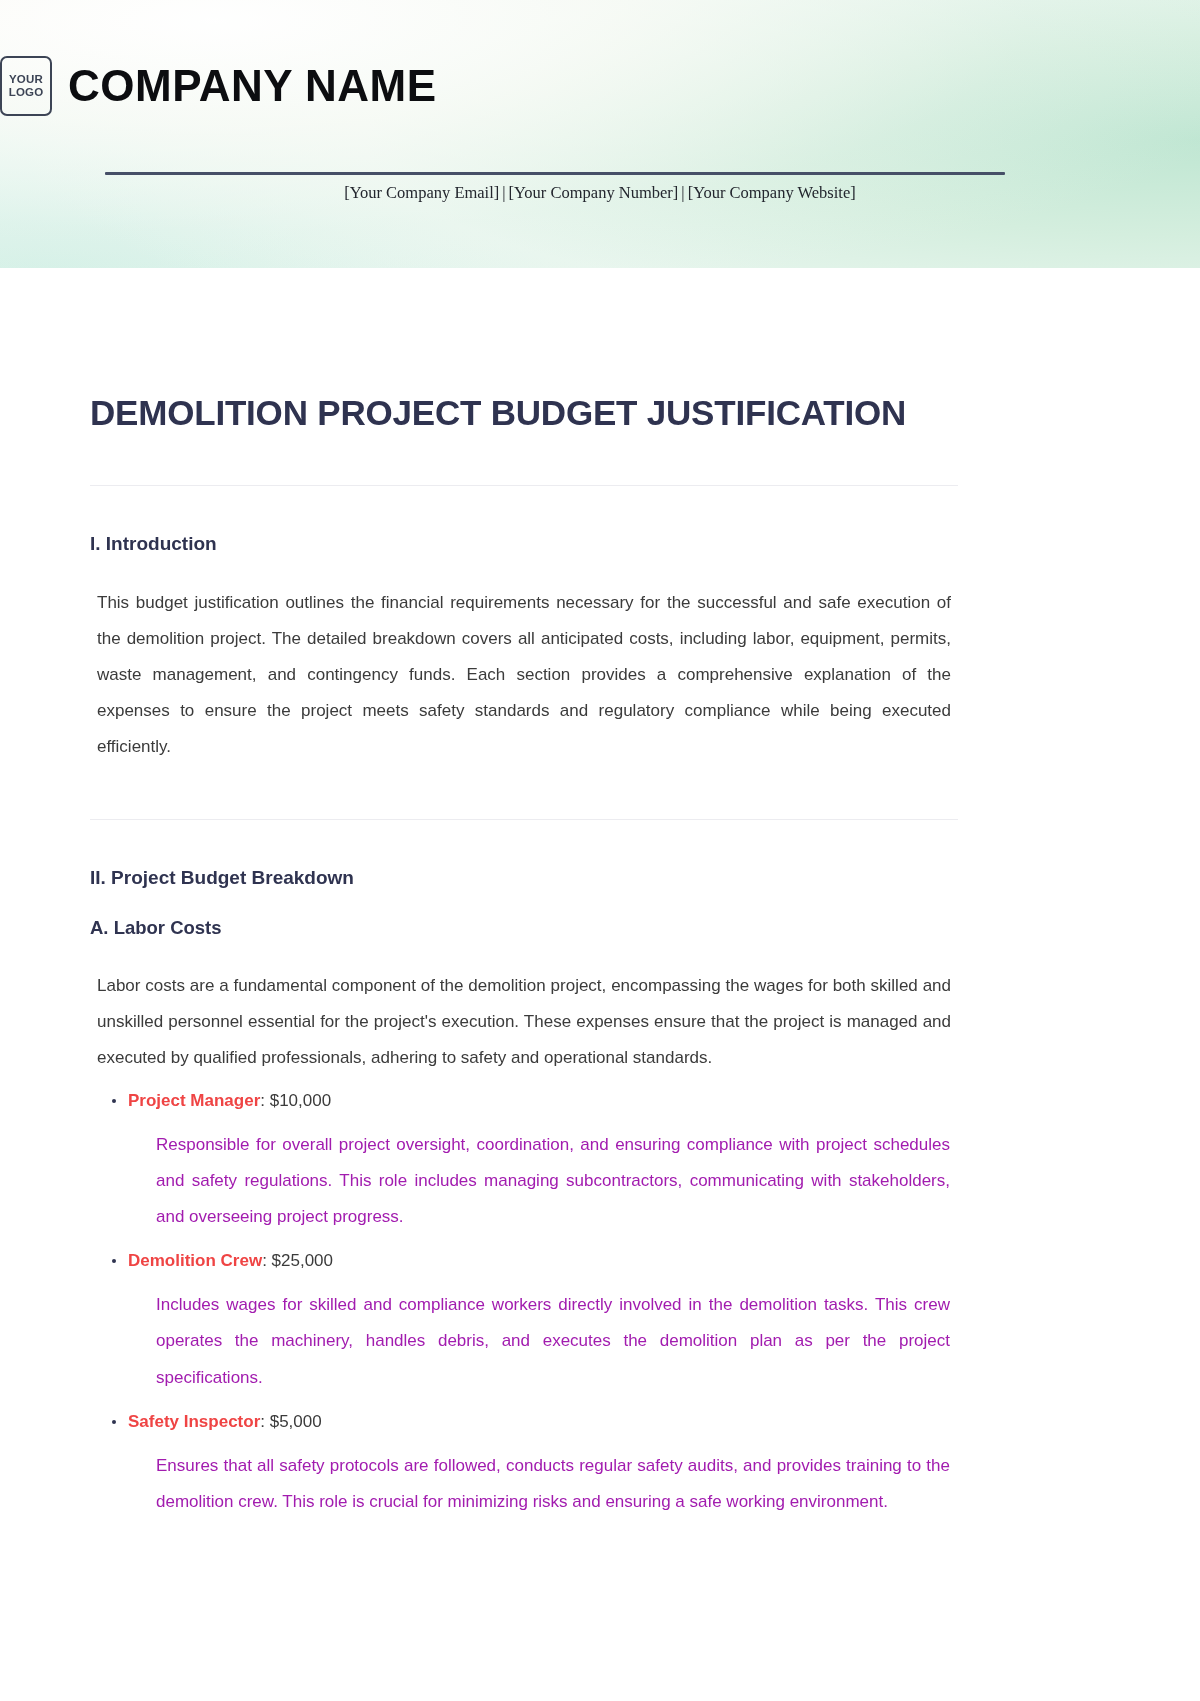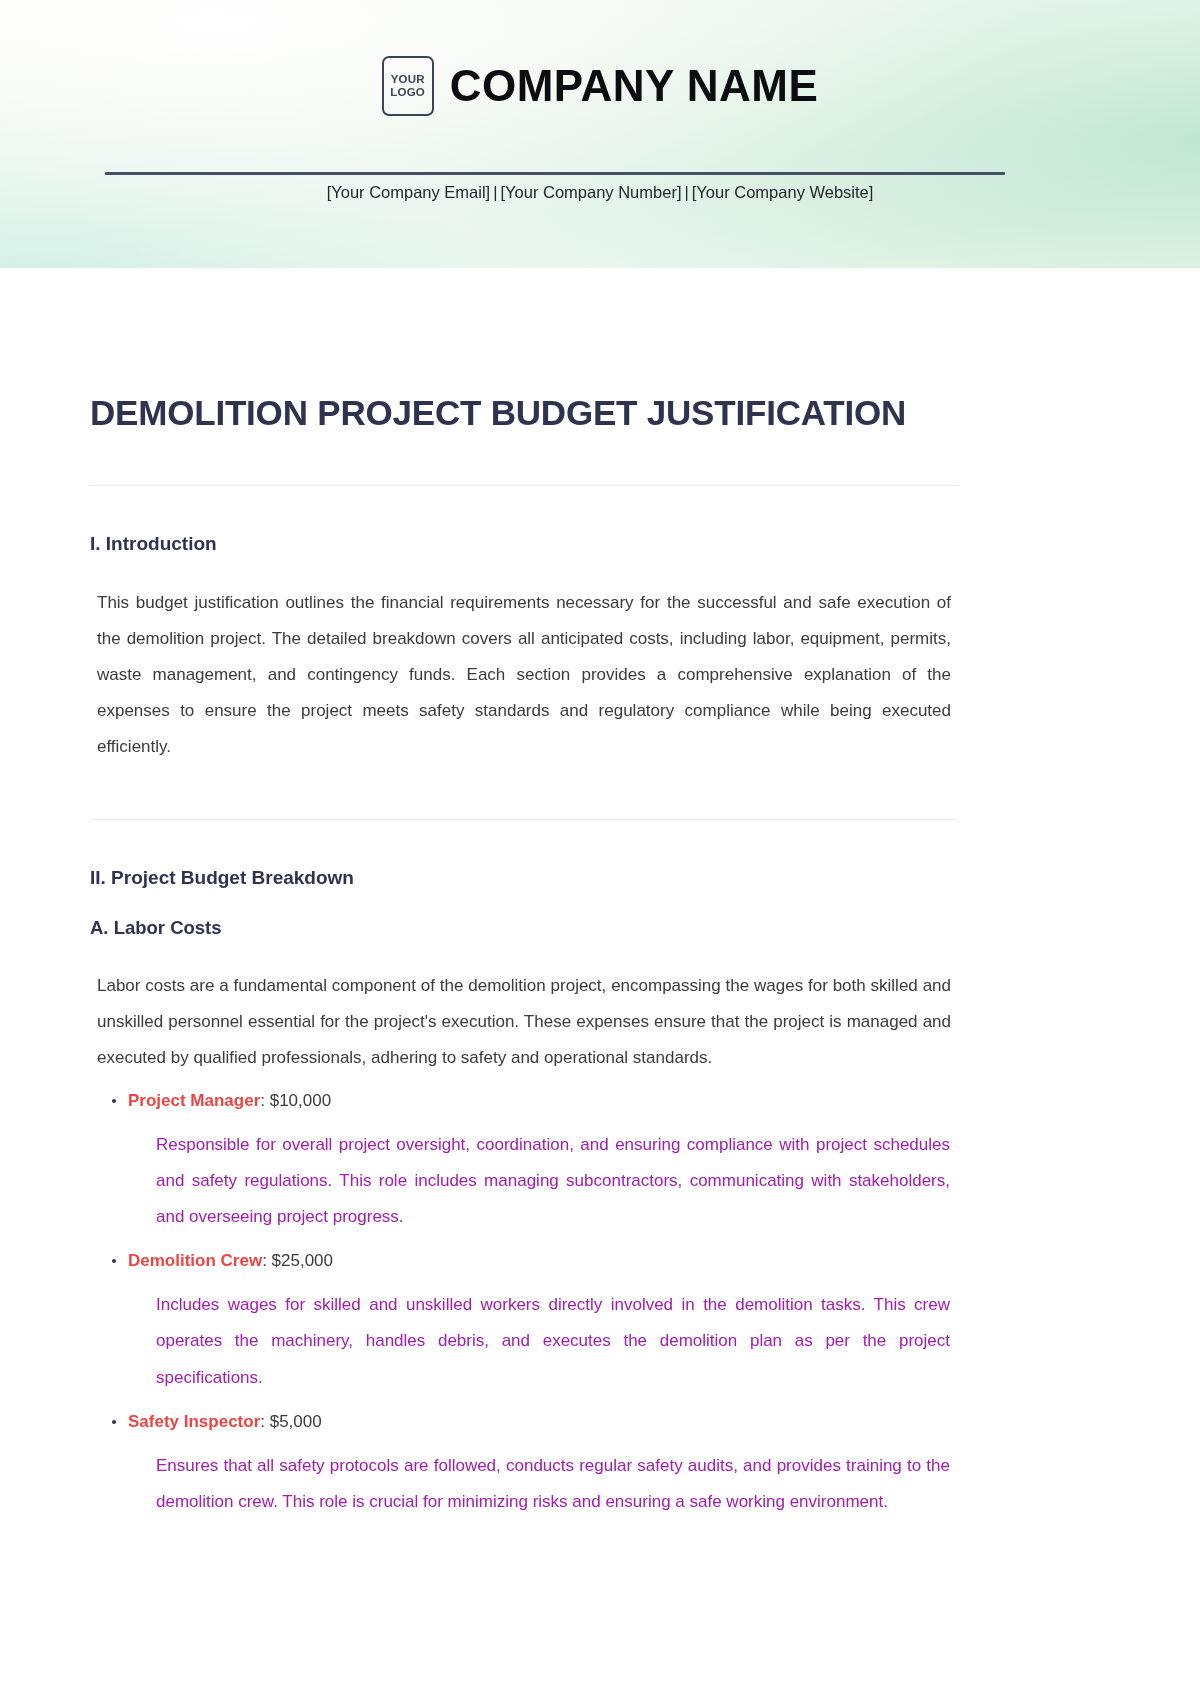--- a/index.html
+++ b/index.html
@@ -29,21 +29,21 @@
     overflow: hidden;
   }
 
   .logo-row {
     position: absolute;
     left: 0;
     right: 0;
     top: 56px;
     display: flex;
     align-items: center;
-    justify-content: center;
+    justify-content: flex-start;
     gap: 16px;
   }
   .logo-box {
     width: 52px;
     height: 60px;
     border: 2px solid #3c4455;
     border-radius: 7px;
     display: flex;
     flex-direction: column;
     align-items: center;
@@ -79,21 +79,21 @@
   }
 
   .contact-line {
     position: absolute;
     left: 0;
     right: 0;
     top: 183px;
     text-align: center;
     font-size: 16.5px;
     color: #23262e;
-    font-family: Liberation Sans, sans-serif;
+    font-family: Liberation Serif, serif;
     white-space: nowrap;
   }
   .contact-line .sep {
     color: #23262e;
     padding: 0 3px;
   }
 
   
   .doc-body {
     position: absolute;
@@ -245,21 +245,21 @@
 
     <ul class="bullet-list">
 
       <li class="bullet-item">
         <div class="bullet-head"><span class="label">Project Manager</span><span>: $10,000</span></div>
         <p class="bullet-desc">Responsible for overall project oversight, coordination, and ensuring compliance with project schedules and safety regulations. This role includes managing subcontractors, communicating with stakeholders, and overseeing project progress.</p>
       </li>
 
       <li class="bullet-item">
         <div class="bullet-head"><span class="label">Demolition Crew</span><span>: $25,000</span></div>
-        <p class="bullet-desc">Includes wages for skilled and unskilled workers directly involved in the demolition tasks. This crew operates the machinery, handles debris, and executes the demolition plan as per the project specifications.</p>
+        <p class="bullet-desc">Includes wages for skilled and compliance workers directly involved in the demolition tasks. This crew operates the machinery, handles debris, and executes the demolition plan as per the project specifications.</p>
       </li>
 
       <li class="bullet-item">
         <div class="bullet-head"><span class="label">Safety Inspector</span><span>: $5,000</span></div>
         <p class="bullet-desc">Ensures that all safety protocols are followed, conducts regular safety audits, and provides training to the demolition crew. This role is crucial for minimizing risks and ensuring a safe working environment.</p>
       </li>
 
     </ul>
   </div>
 

